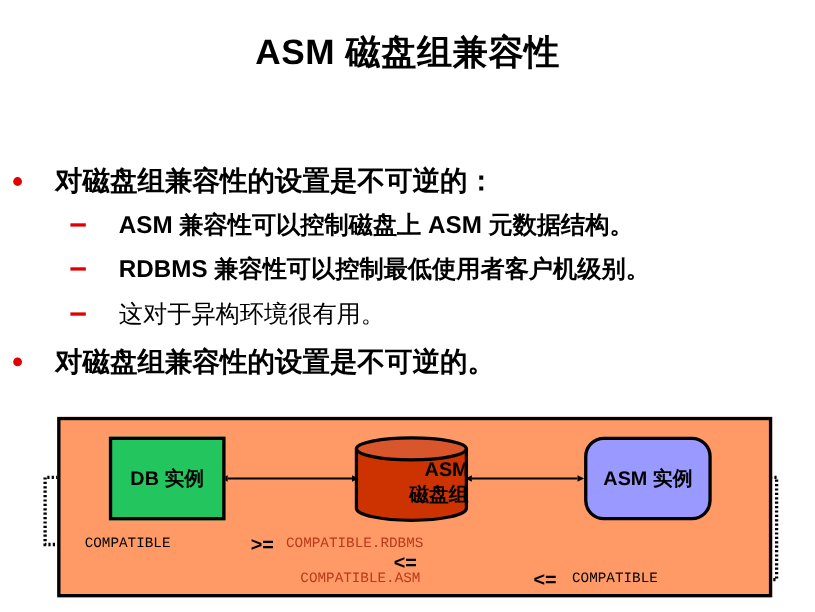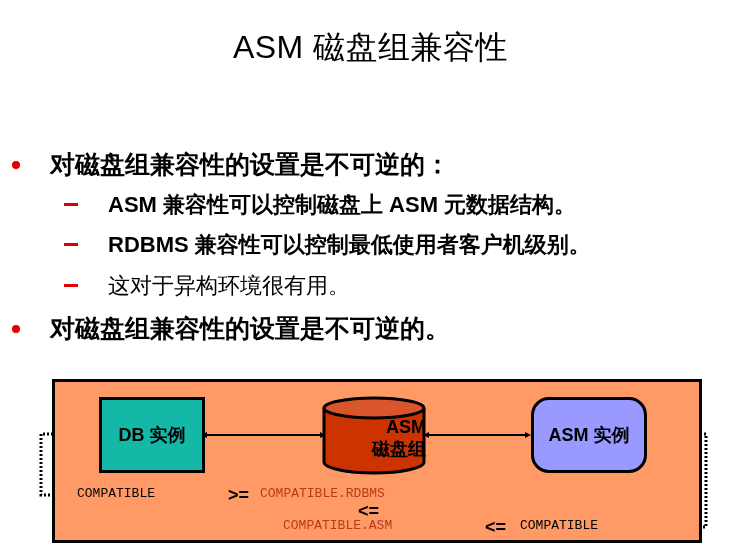--- a/index.html
+++ b/index.html
@@ -2,21 +2,21 @@
 <html><head>
 <meta charset="utf-8">
 <style>
   html, body { margin:0; padding:0; }
   body {
     width:741px; height:556px; background:#ffffff; position:relative; overflow:hidden;
     font-family:"Liberation Sans", "DejaVu Sans", sans-serif; color:#000;
   }
   .title {
     position:absolute; left:0; top:26px; width:741px; text-align:center;
-    font-size:32px; font-weight:normal; letter-spacing:0.5px;
+    font-size:32px; font-weight:bold; letter-spacing:0.5px;
   }
   .bullets { position:absolute; left:0; top:140px; width:741px; }
   .b1 {
     position:absolute; left:0; font-size:25px; font-weight:bold;
   }
   .b1 .dot {
     position:absolute; left:12px; top:6px; width:8px; height:8px; border-radius:50%;
     background:#e00000;
   }
   .b1 .txt { position:absolute; left:50px; white-space:nowrap; }
@@ -28,21 +28,21 @@
 
   .diagram {
     position:absolute; left:52px; top:379px; width:650px; height:164px;
     background:#ff9966; border:3px solid #000; box-sizing:border-box;
   }
   .box {
     position:absolute; border:3px solid #000; box-sizing:border-box;
     display:flex; align-items:center; justify-content:center;
     font-size:18px; font-weight:bold;
   }
-  .dbbox { left:44px; top:15px; width:106px; height:76px; background:#14b8a6; }
+  .dbbox { left:44px; top:15px; width:106px; height:76px; background:#22c55e; }
   .asmbox { left:476px; top:15px; width:116px; height:76px; background:#9999ff;border-radius:18px; }
   .cyl { position:absolute; left:267px; top:14px; width:104px; height:80px; }
   .cyl-label {
     position:absolute; left:267px; top:34px; width:104px; text-align:right;
     font-size:18px; font-weight:bold; line-height:22px; color:#000;
   }
   .code {
     position:absolute; font-family:Liberation Mono, monospace;
     font-size:13px; white-space:nowrap;text-align:center;
   }
@@ -114,16 +114,16 @@
   </div>
 
   <div class="box asmbox">
     <span>ASM 实例</span>
   </div>
 
   <span class="code black" style="left:22px; top:104px;">COMPATIBLE</span>
   <span class="op" style="left:173px; top:103px;">&gt;=</span>
   <span class="code red" style="left:205px; top:104px;">COMPATIBLE.RDBMS</span>
   <span class="op" style="left:303px; top:119px;">&lt;=</span>
-  <span class="code red" style="left:218px; top:136px;margin-left:10px;">COMPATIBLE.ASM</span>
+  <span class="code red" style="left:218px; top:136px;">COMPATIBLE.ASM</span>
   <span class="op" style="left:430px; top:135px;">&lt;=</span>
   <span class="code black" style="left:465px; top:136px;">COMPATIBLE</span>
 </div>
 
 </body></html>

